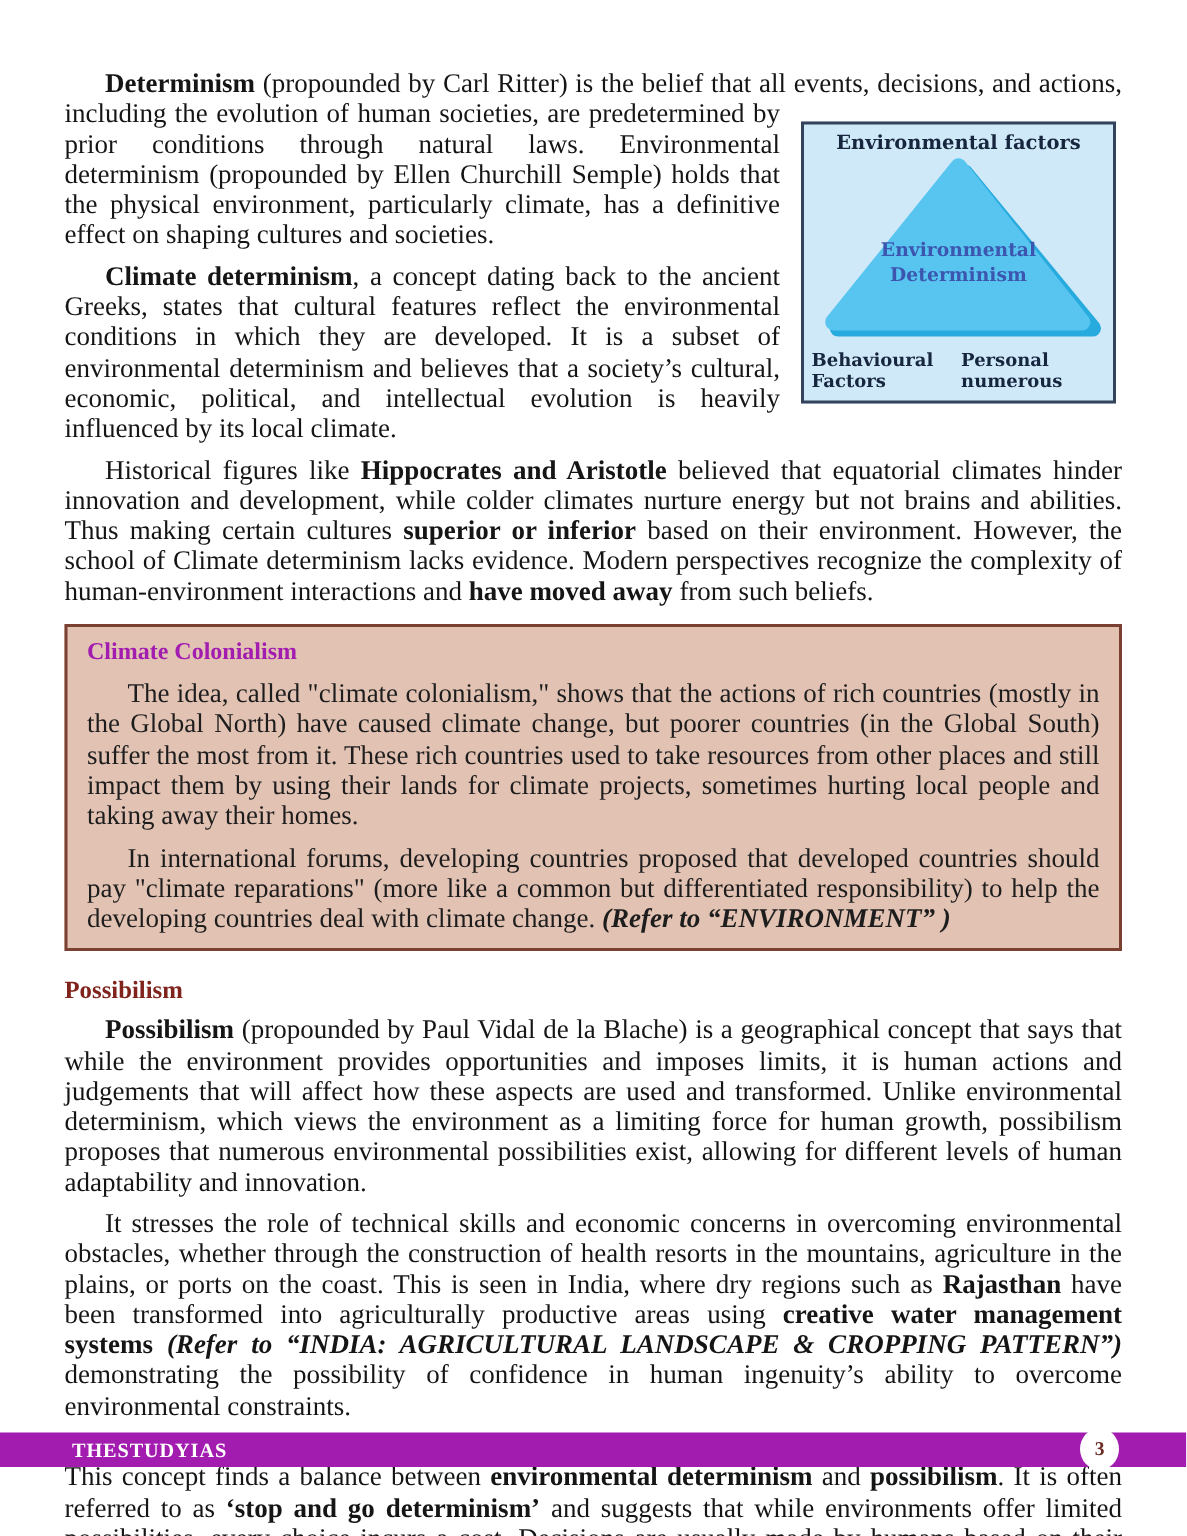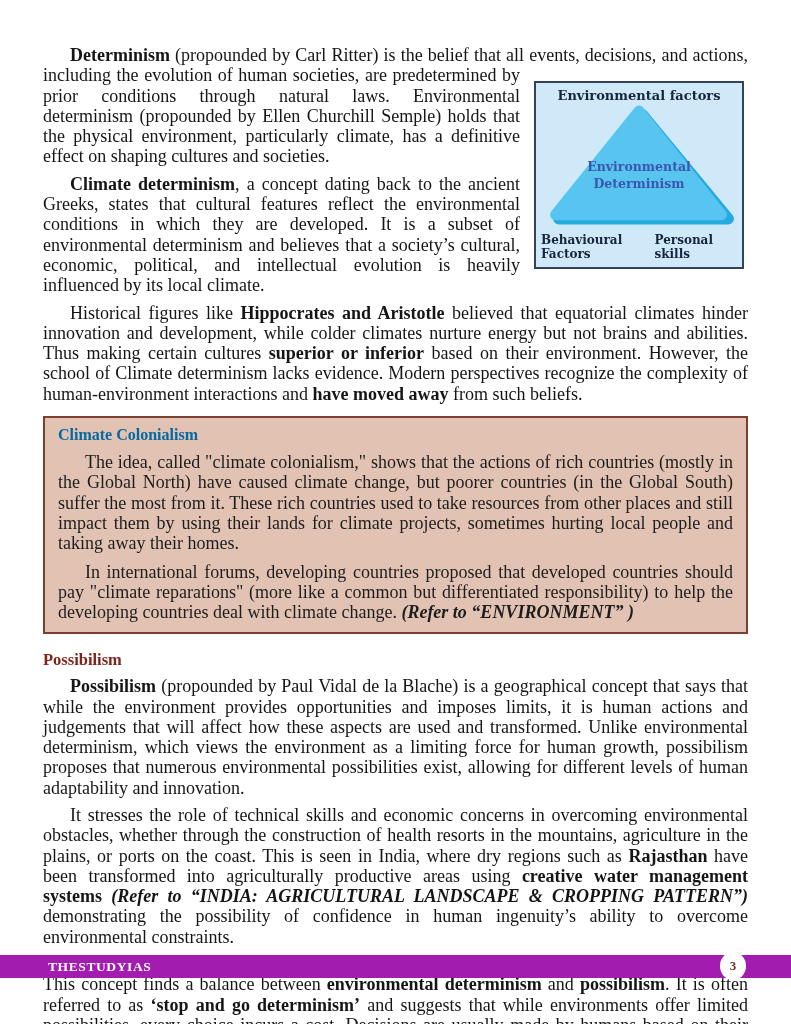--- a/index.html
+++ b/index.html
@@ -63,21 +63,21 @@
   
   aside.callout{
     clear:both;
     margin:12px 0 14px 0;
     border:2px solid #7a4032;
     background:#e2c2b3;
     padding:6px 13px 10px 13px;
   }
   aside.callout h2{
     margin:2px 0 8px 0;
-    font-size:16px;color:#0369a1;font-weight:bold;
+    font-size:16px;color:#a21caf;font-weight:bold;
   }
   aside.callout p.body-p{margin-bottom:8px;color:#1d1d1d;}
   aside.callout p.body-p:last-child{margin-bottom:0;}
   
   footer.page-footer{
     position:absolute;left:0;top:955px;
     width:791px;height:23px;
     background:#a21caf;
   }
   .footer-brand{
@@ -107,21 +107,21 @@
         <div class="fig-top-label">Environmental factors</div>
         <div class="tri-wrap">
           <svg viewBox="0 0 190 126">
             <path d="M99 12 L183 114 L16 114 Z" fill="#27aadd" stroke="#27aadd" stroke-width="11" stroke-linejoin="round"></path>
             <path d="M95 8 L176 110 L13 110 Z" fill="#57c5f0" stroke="#57c5f0" stroke-width="11" stroke-linejoin="round"></path>
           </svg>
           <div class="tri-label">Environmental Determinism</div>
         </div>
         <div class="fig-bottom-labels">
           <span>Behavioural Factors</span>
-          <span>Personal skills</span>
+          <span>Personal numerous</span>
         </div>
       </figure>
 
       <p class="body-p"><span style="font-weight: bold;">Determinism</span><span> (propounded by Carl Ritter) is the belief that all events, decisions, and actions, including the evolution of human societies, are predetermined by prior conditions through natural laws. Environmental determinism (propounded by Ellen Churchill Semple) holds that the physical environment, particularly climate, has a definitive effect on shaping cultures and societies.</span></p>
       <p class="body-p"><span style="font-weight: bold;">Climate determinism</span><span>, a concept dating back to the ancient Greeks, states that cultural features reflect the environmental conditions in which they are developed. It is a subset of environmental determinism and believes that a society’s cultural, economic, political, and intellectual evolution is heavily influenced by its local climate.</span></p>
       <p class="body-p"><span>Historical figures like </span><span style="font-weight: bold;">Hippocrates and Aristotle</span><span> believed that equatorial climates hinder innovation and development, while colder climates nurture energy but not brains and abilities. Thus making certain cultures </span><span style="font-weight: bold;">superior or inferior</span><span> based on their environment. However, the school of Climate determinism lacks evidence. Modern perspectives recognize the complexity of human-environment interactions and </span><span style="font-weight: bold;">have moved away</span><span> from such beliefs.</span></p>
     </div>
 
     <aside class="callout">
       <h2>Climate Colonialism</h2>

